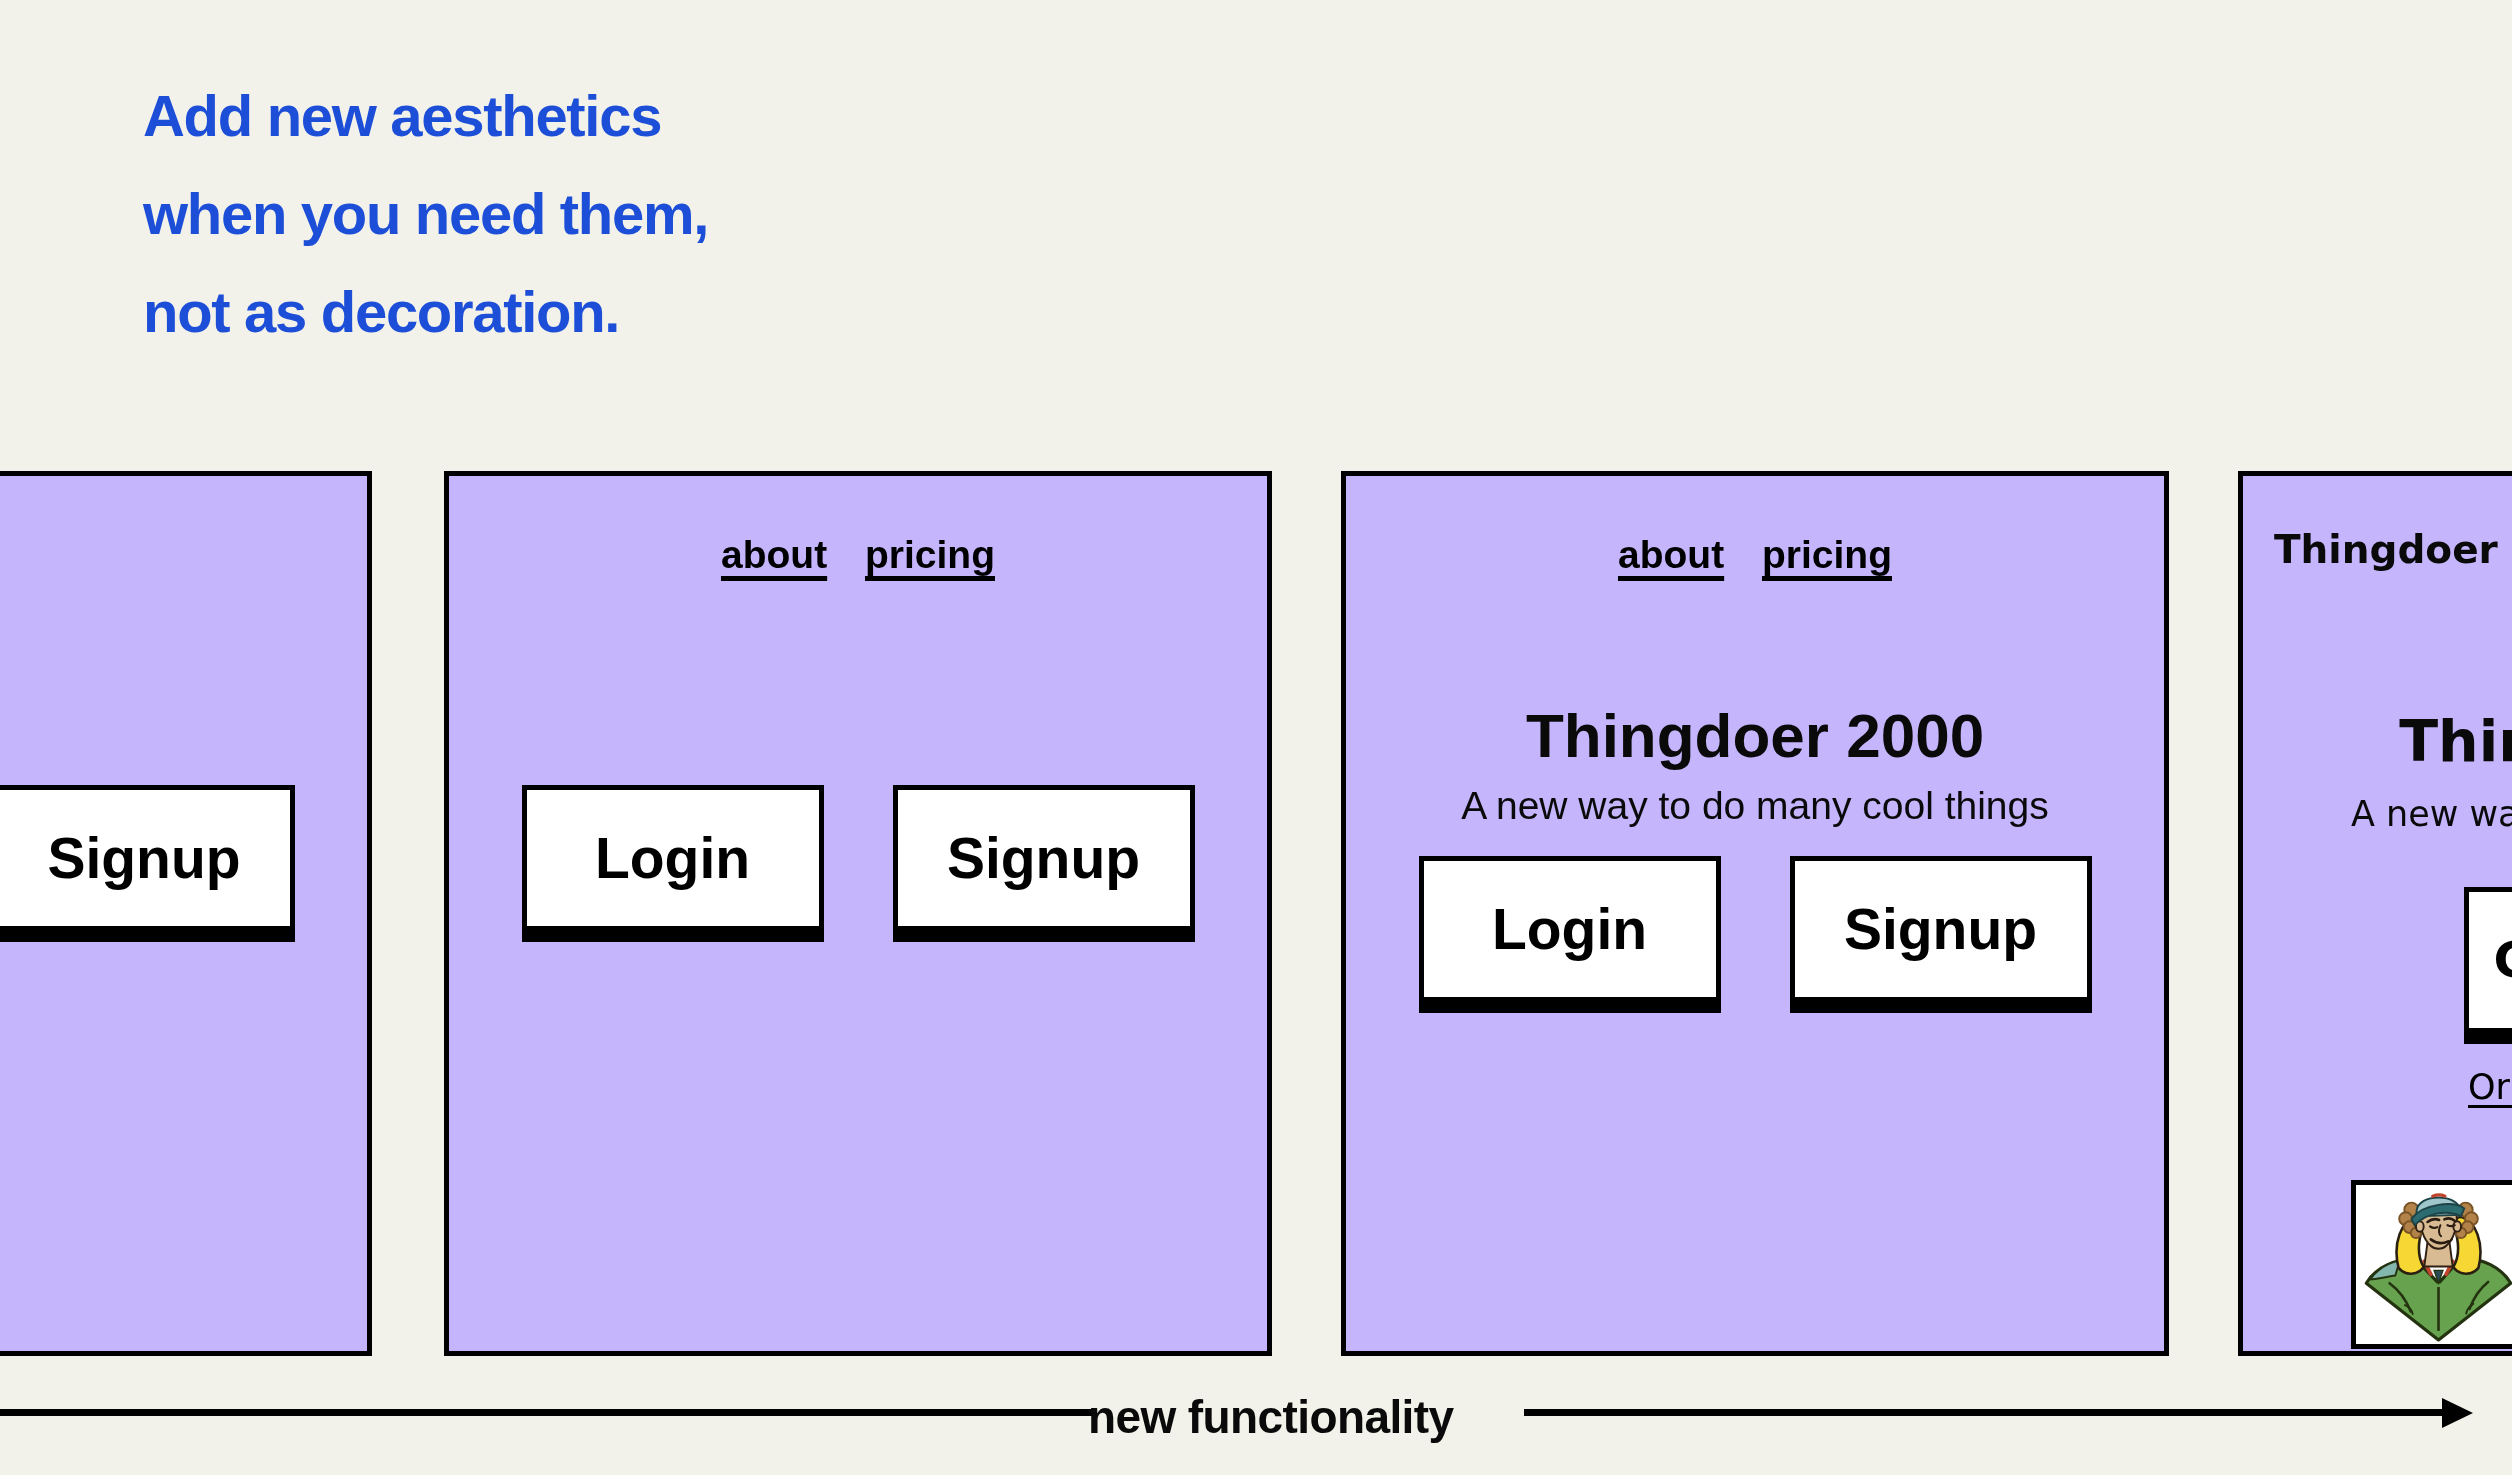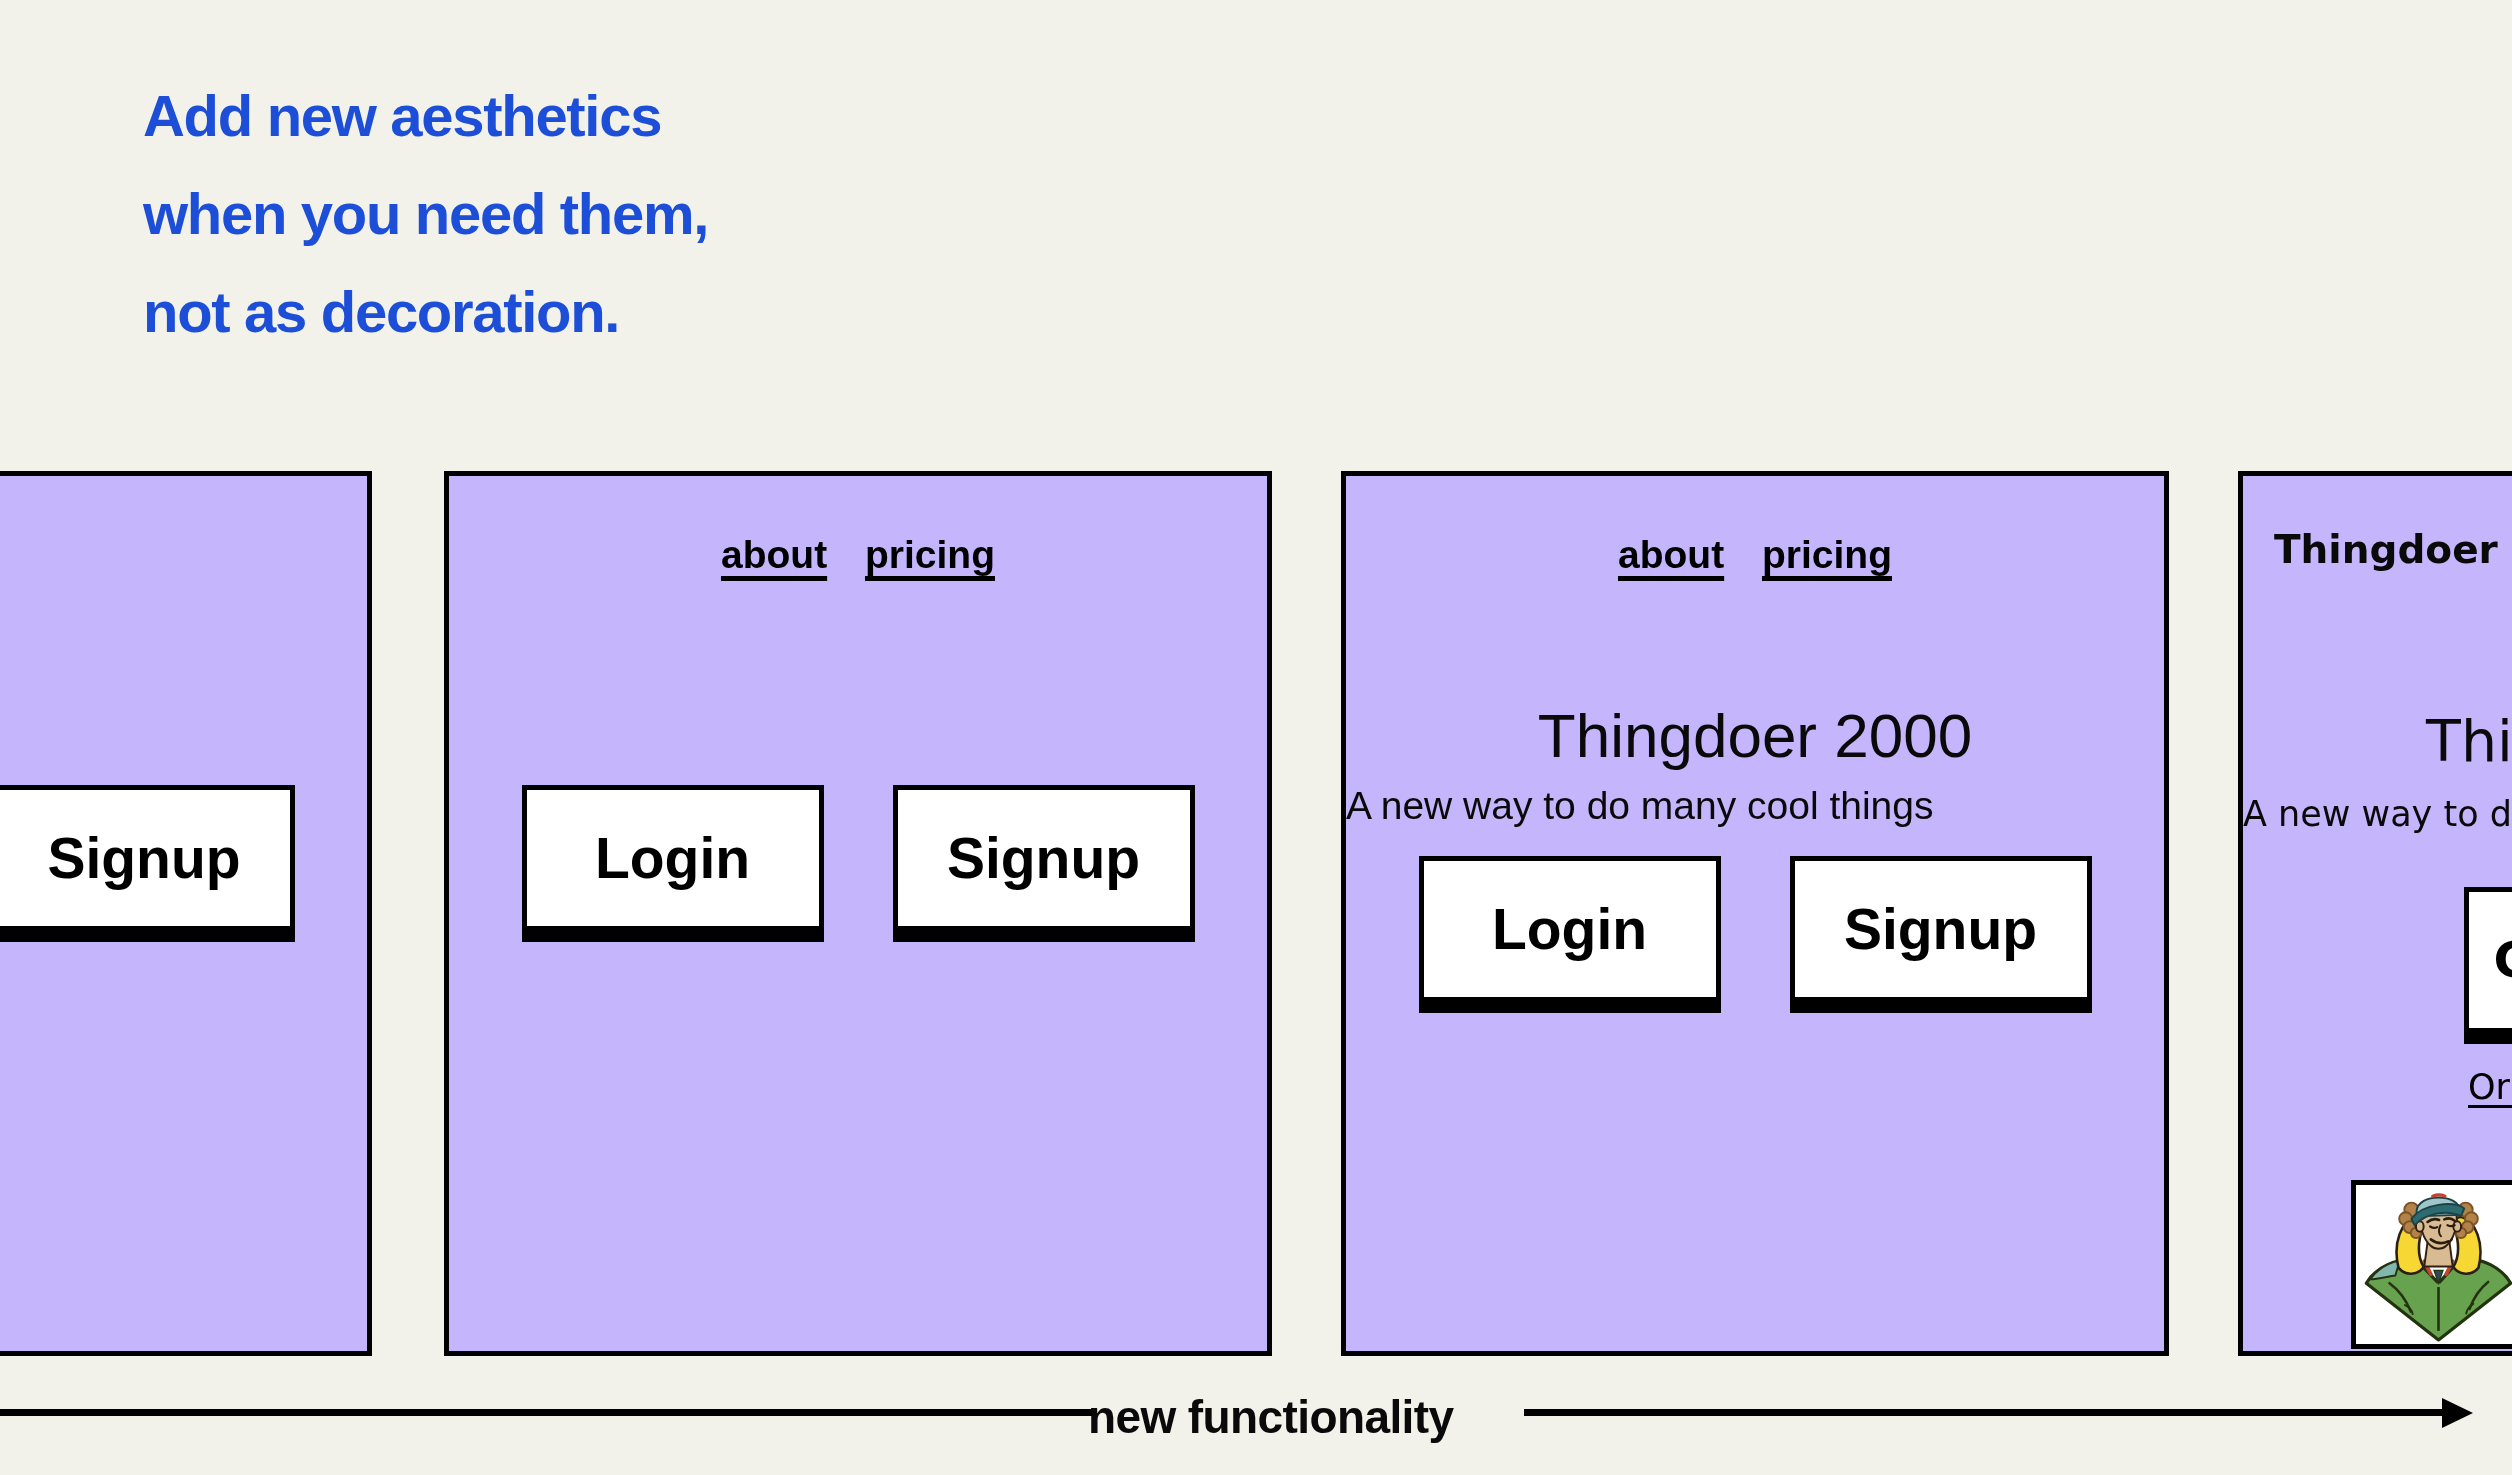--- a/index.html
+++ b/index.html
@@ -99,30 +99,31 @@
     top: 309px;
   }
 
   .wf-title {
     position: absolute;
     left: 0;
     right: 0;
     margin: 0;
     text-align: center;
     font-size: 62px;
-    font-weight: normal;
+    font-weight: bold;
     white-space: nowrap;
   }
   .card-3 .wf-title { top: 224px; }
 
   .wf-subtitle {
     position: absolute;
     left: 0;
     right: 0;
     margin: 0;
+    text-align: center;
     font-size: 39px;
     font-weight: normal;
     white-space: nowrap;
   }
   .card-3 .wf-subtitle { top: 308px; }
 
   
   .brand-logo {
     position: absolute;
     left: 31px;

